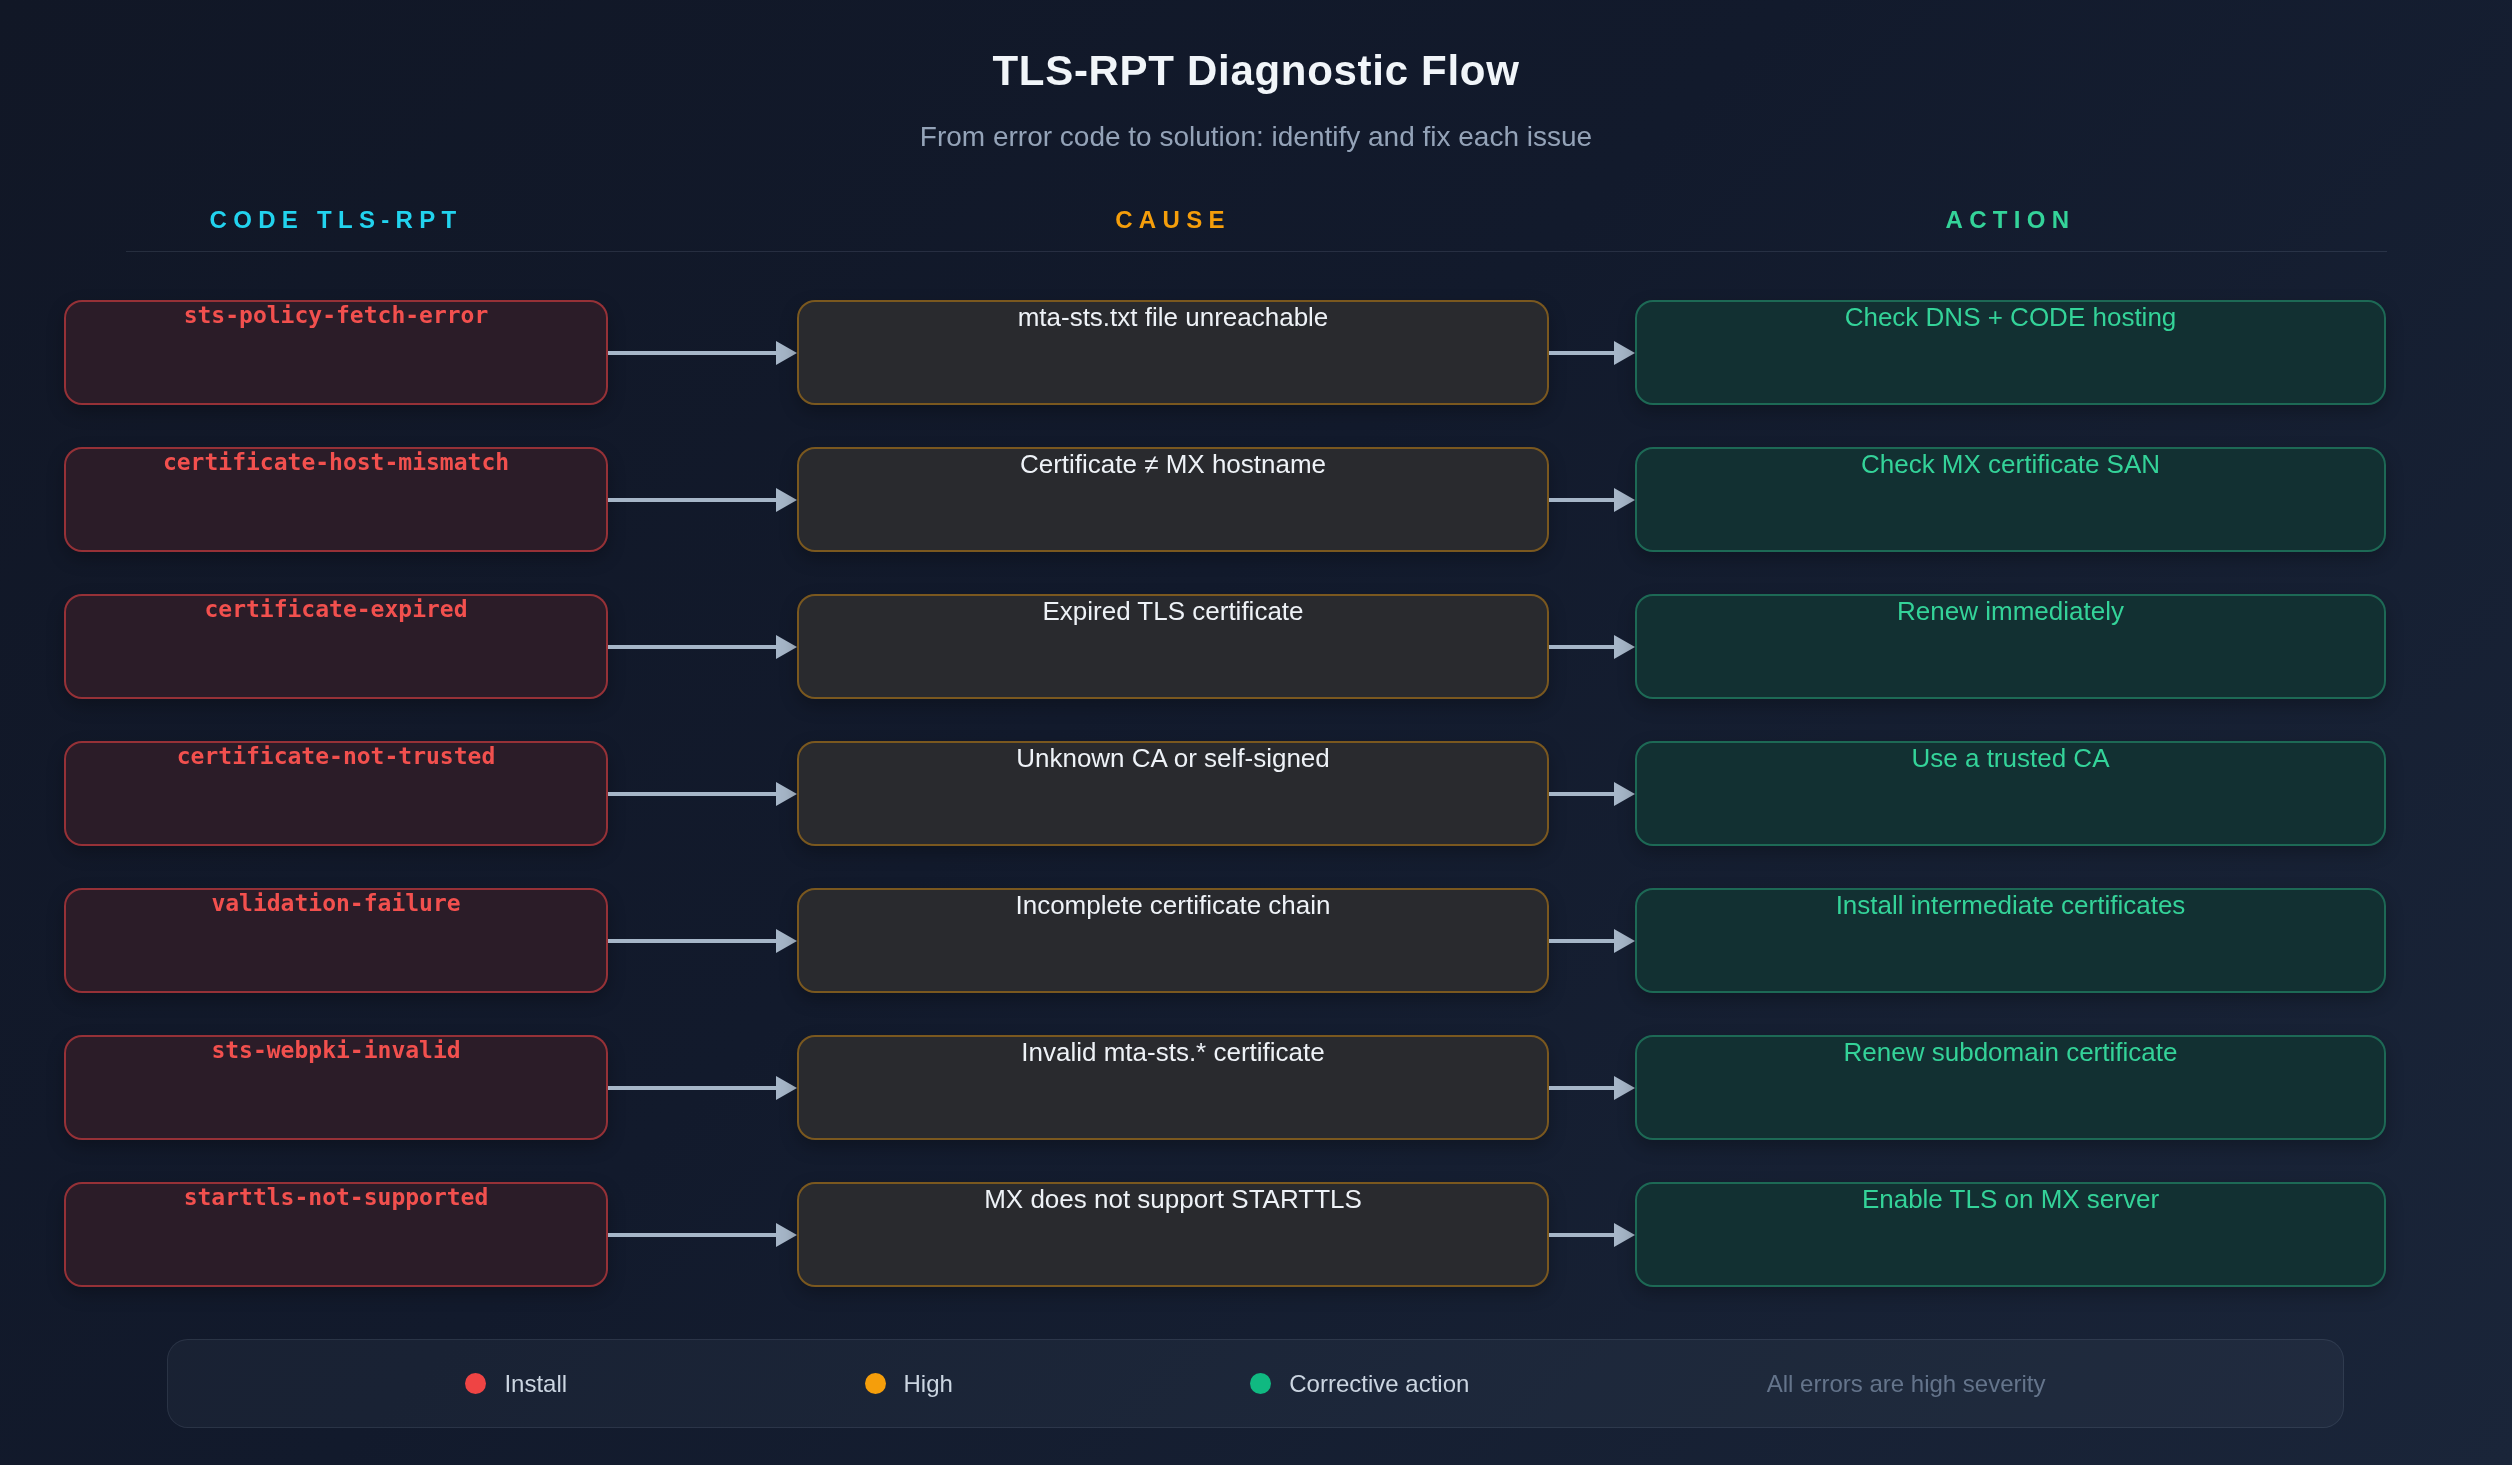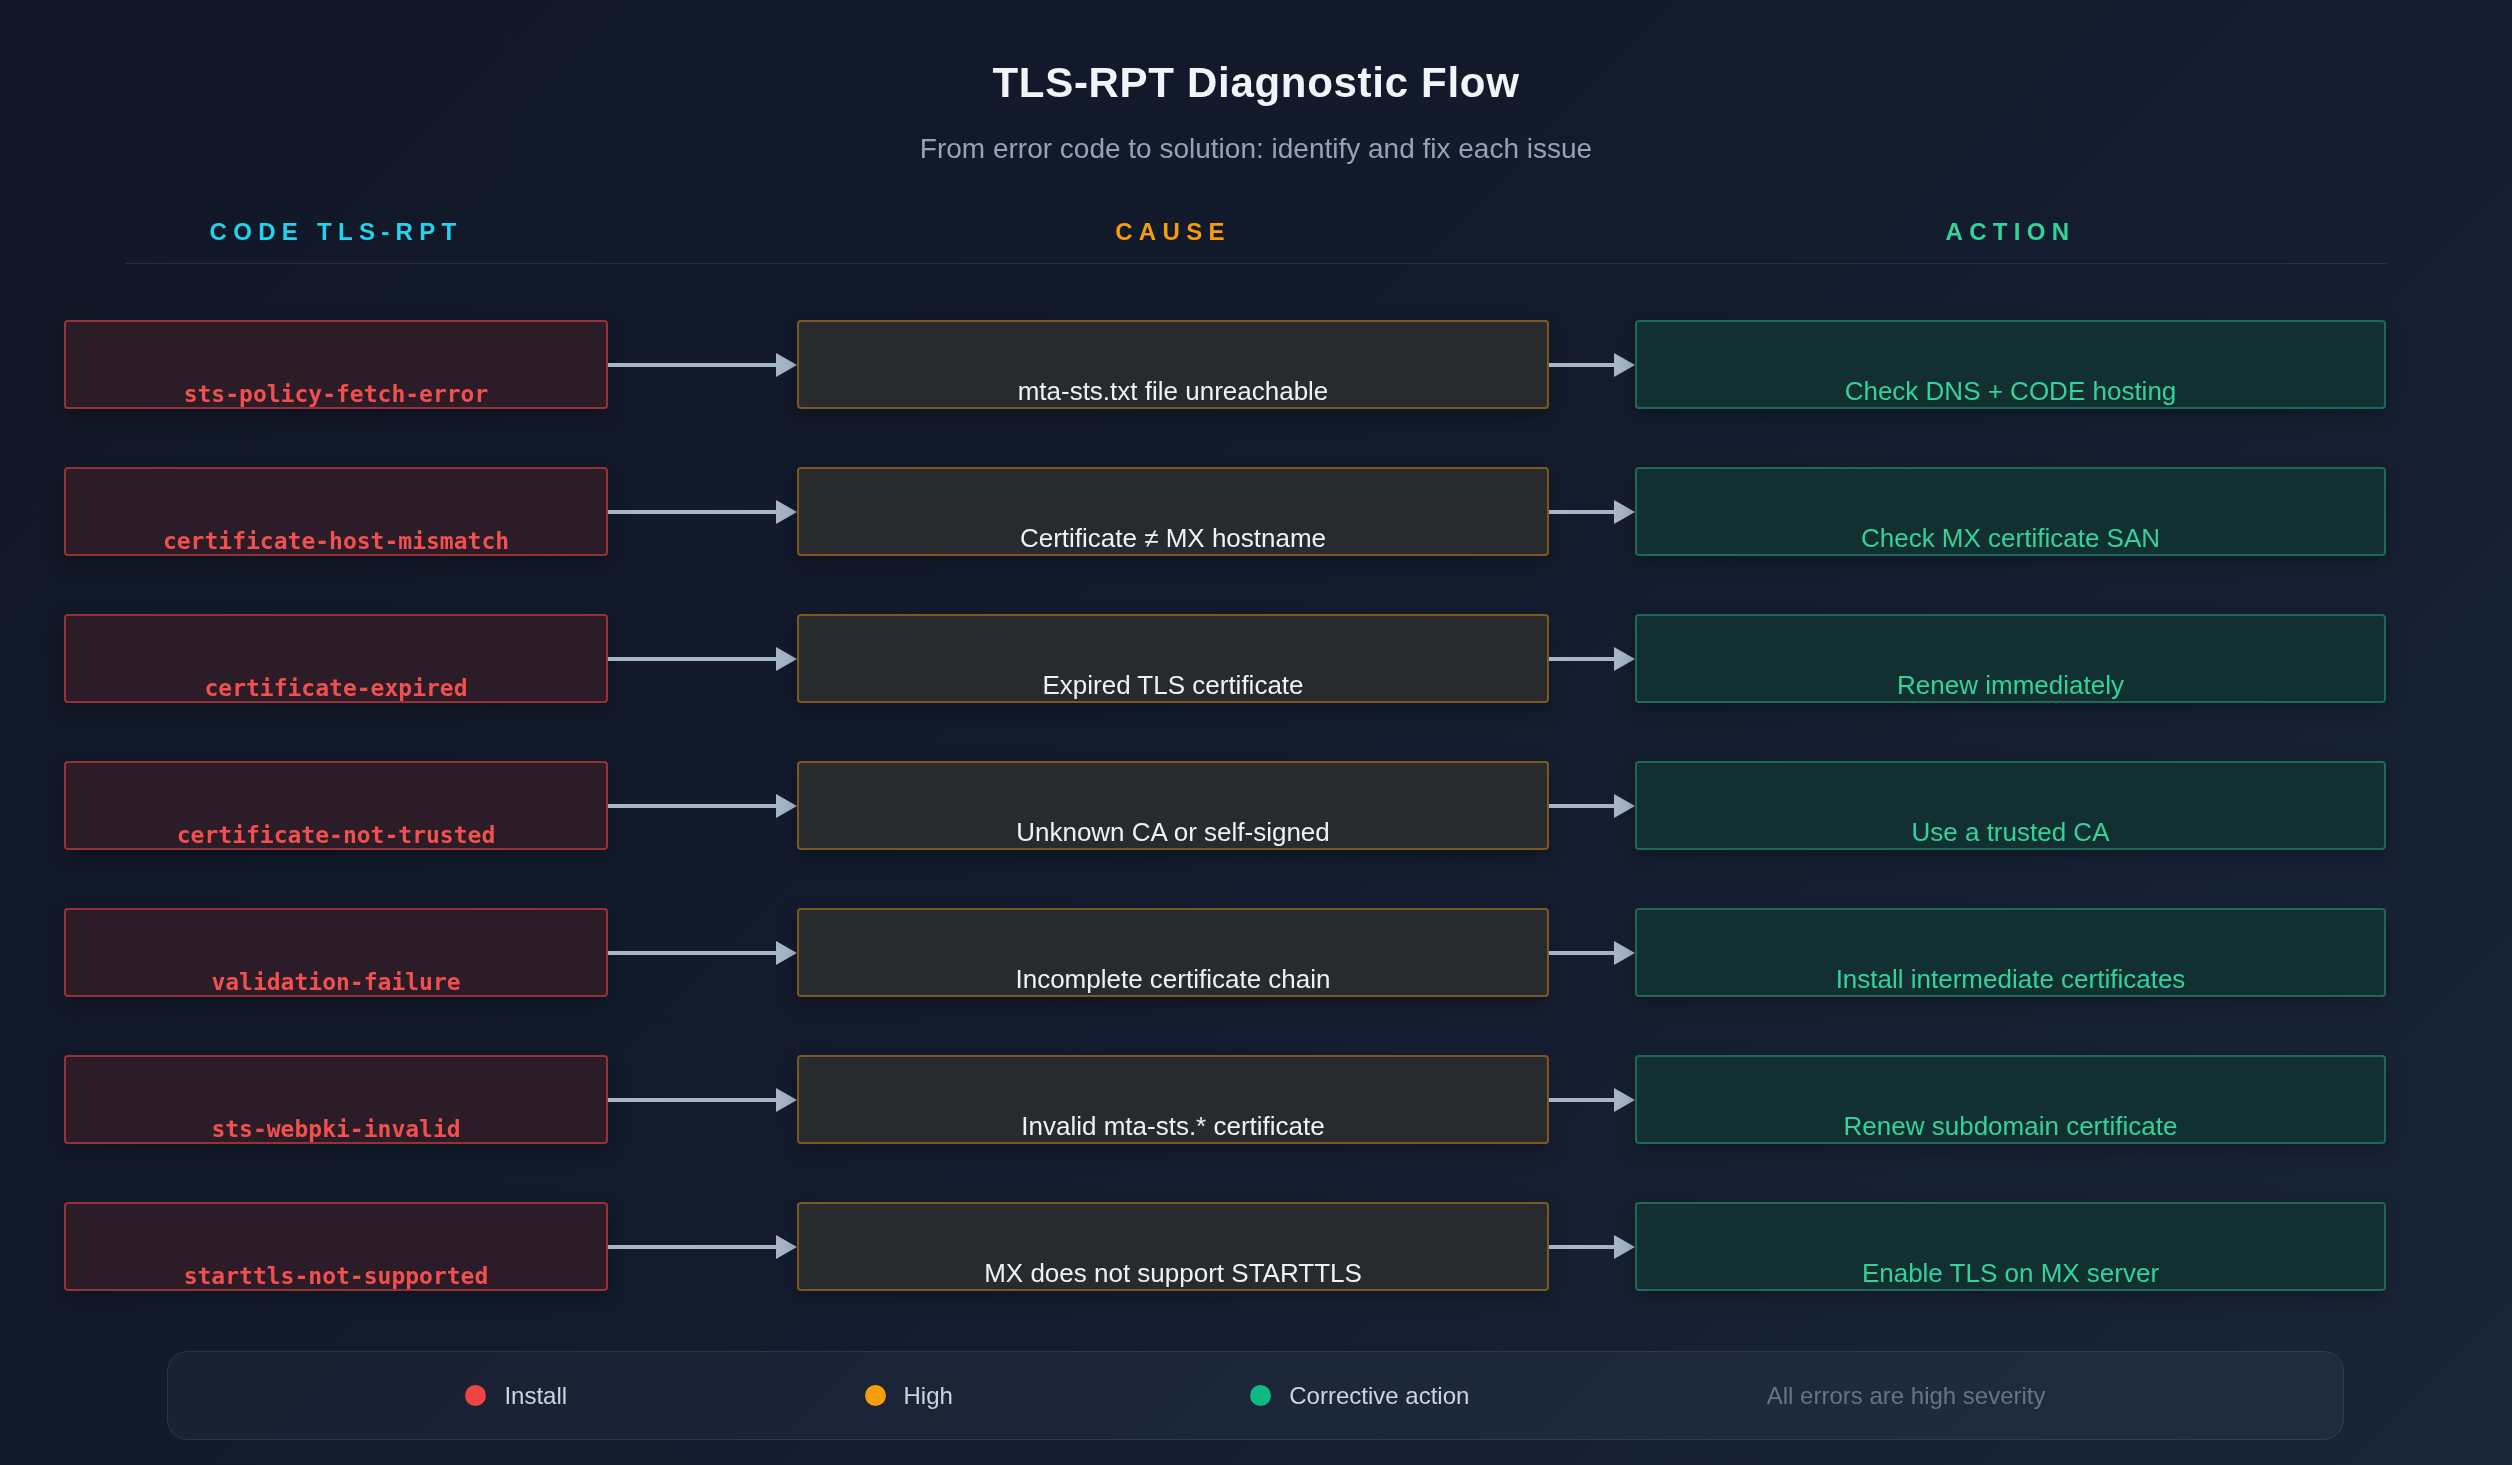--- a/index.html
+++ b/index.html
@@ -10,21 +10,21 @@
     height: 1465px;
     box-sizing: border-box;
     background: linear-gradient(135deg, #111726 0%, #121a2c 45%, #1a2539 100%);
     overflow: hidden;
     display: flex;
     flex-direction: column;
   }
   h1, p { margin: 0; }
 
   
-  .page-header { padding-top: 58px; text-align: center; }
+  .page-header { padding-top: 46px; text-align: center; }
   .page-title {
     font-size: 42px;
     font-weight: 700;
     color: #f1f5f9;
     letter-spacing: 0.7px;
     line-height: 1.2;
   }
   .page-subtitle {
     margin-top: 24px;
     font-size: 28px;
@@ -62,25 +62,25 @@
     width: 2261px;
     height: 0;
     border: none;
     border-top: 1.4px solid rgba(148,163,184,0.16);
   }
 
   
   .rows-host { margin-top: 48px; display: flex; flex-direction: column; row-gap: 42px; }
   .flow-row { height: 105px; }
   .box {
-    height: 89px;
+    height: 105px;
     box-sizing: border-box;
-    border-radius: 4px;
+    border-radius: 18px;
     display: flex;
-    align-items: flex-end;
+    align-items: flex-start;
     justify-content: center;
     text-align: center;
     box-shadow: 0 7px 16.7px rgba(0,0,0,0.25);
   }
   .code-box {
     background: #2b1c28;
     border: 2.1px solid rgba(239,68,68,0.55);
   }
   .code-box span {
     font-family: "DejaVu Sans Mono", monospace;

